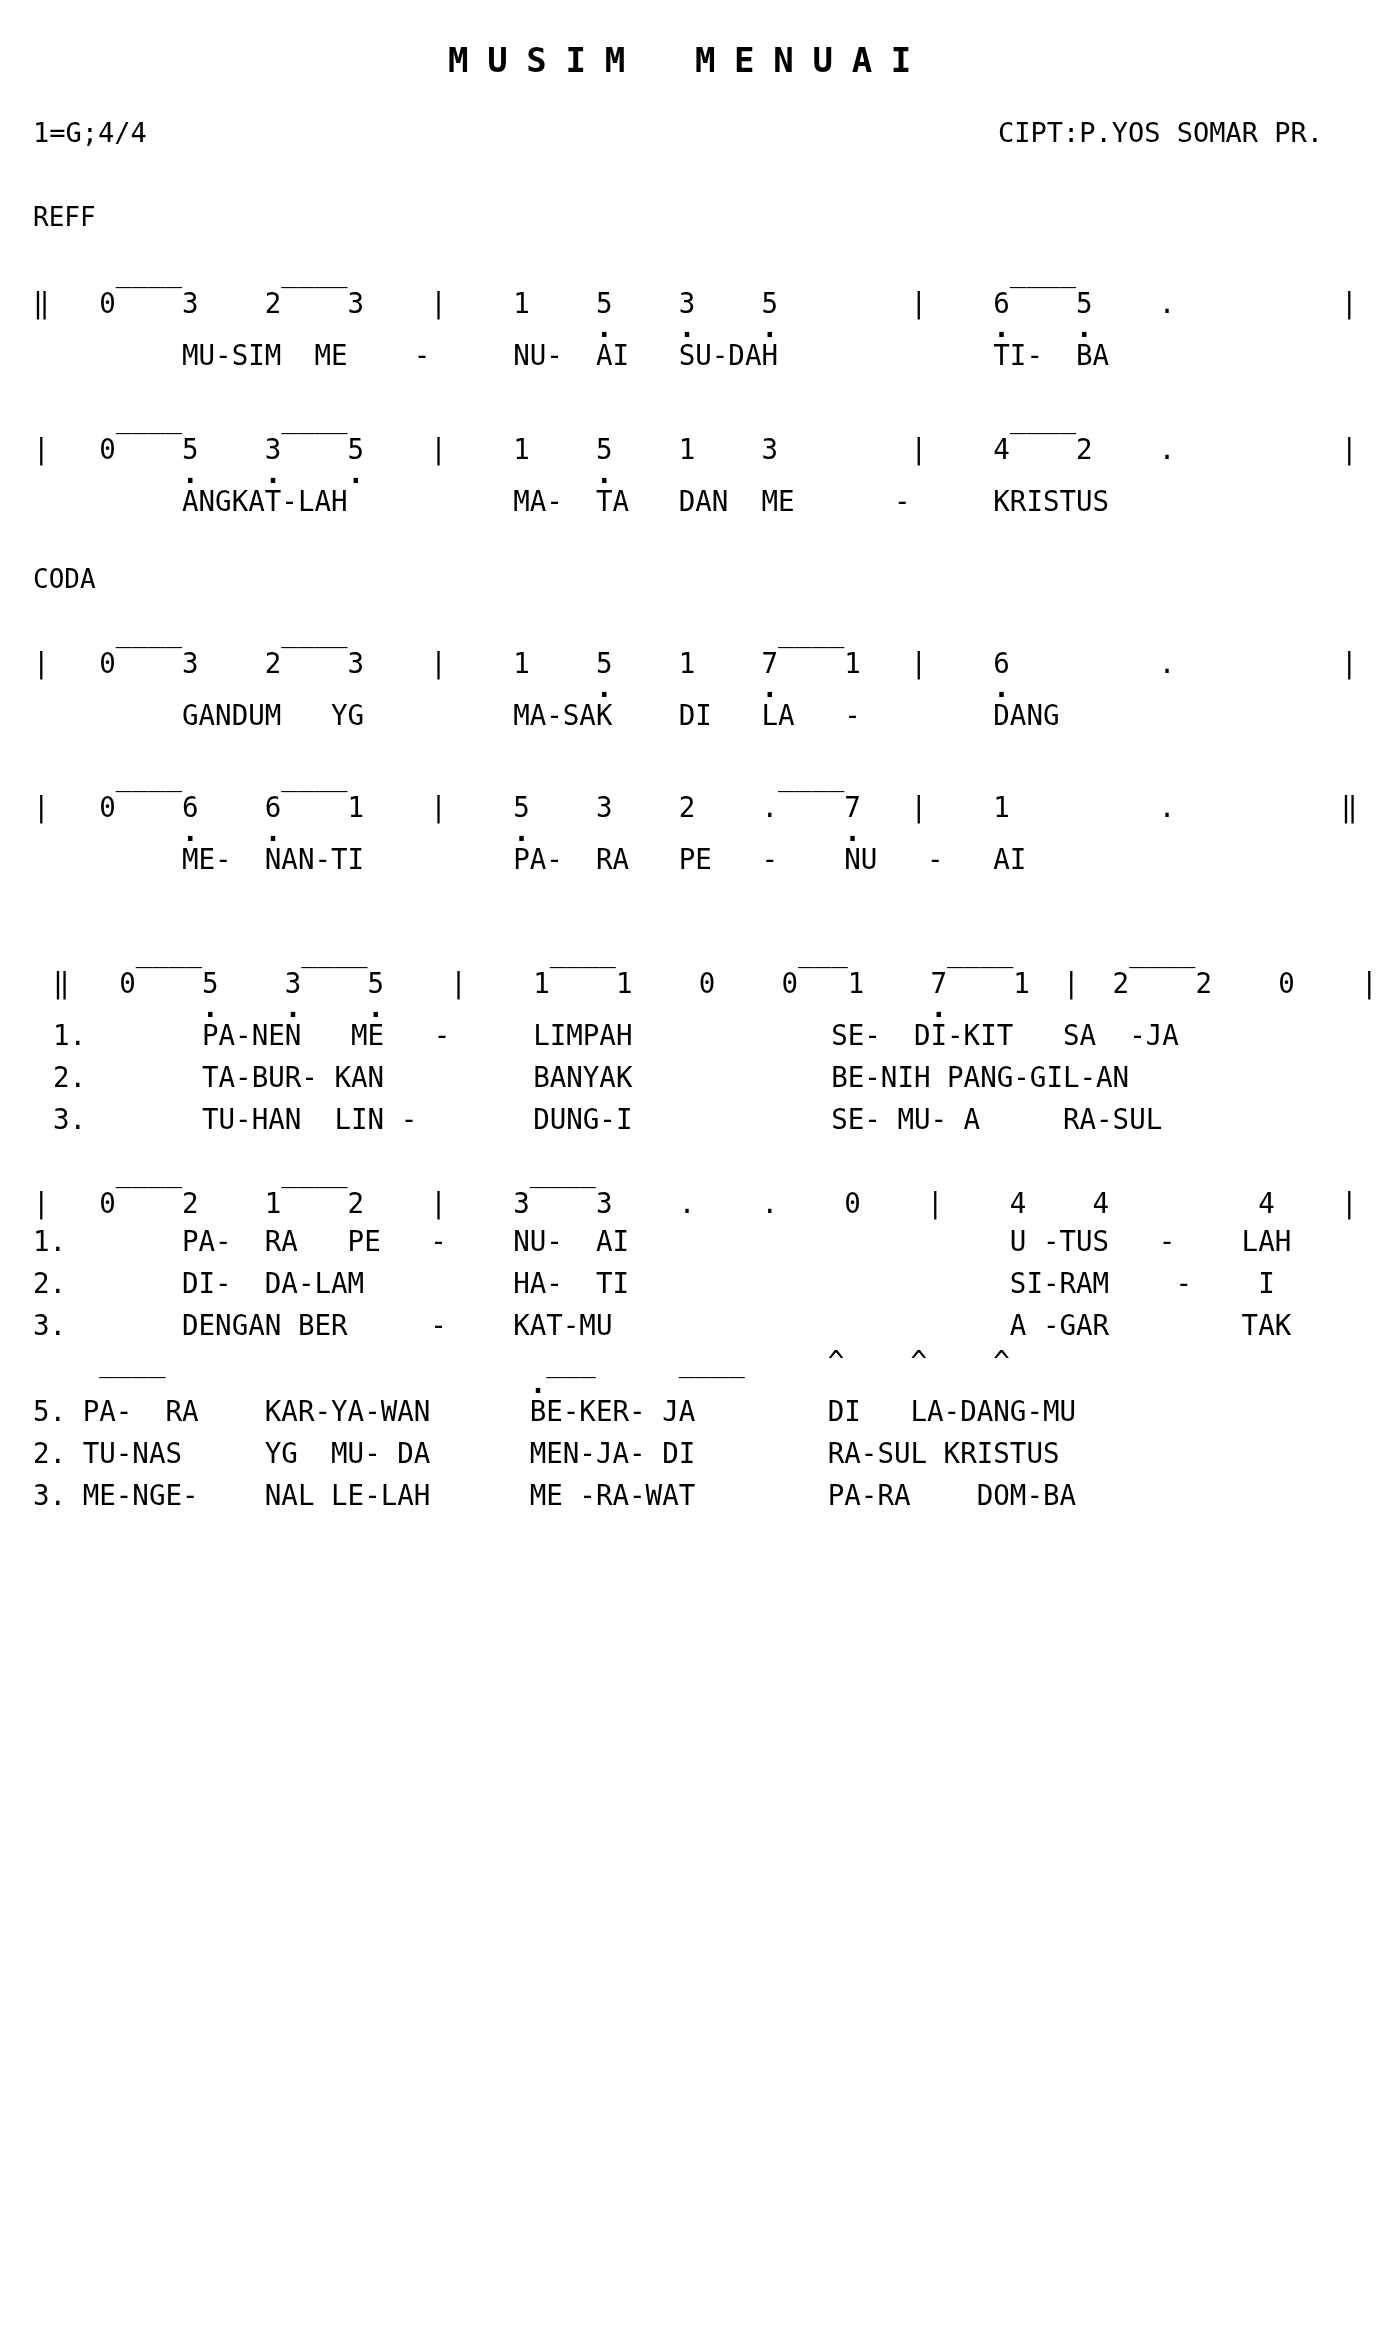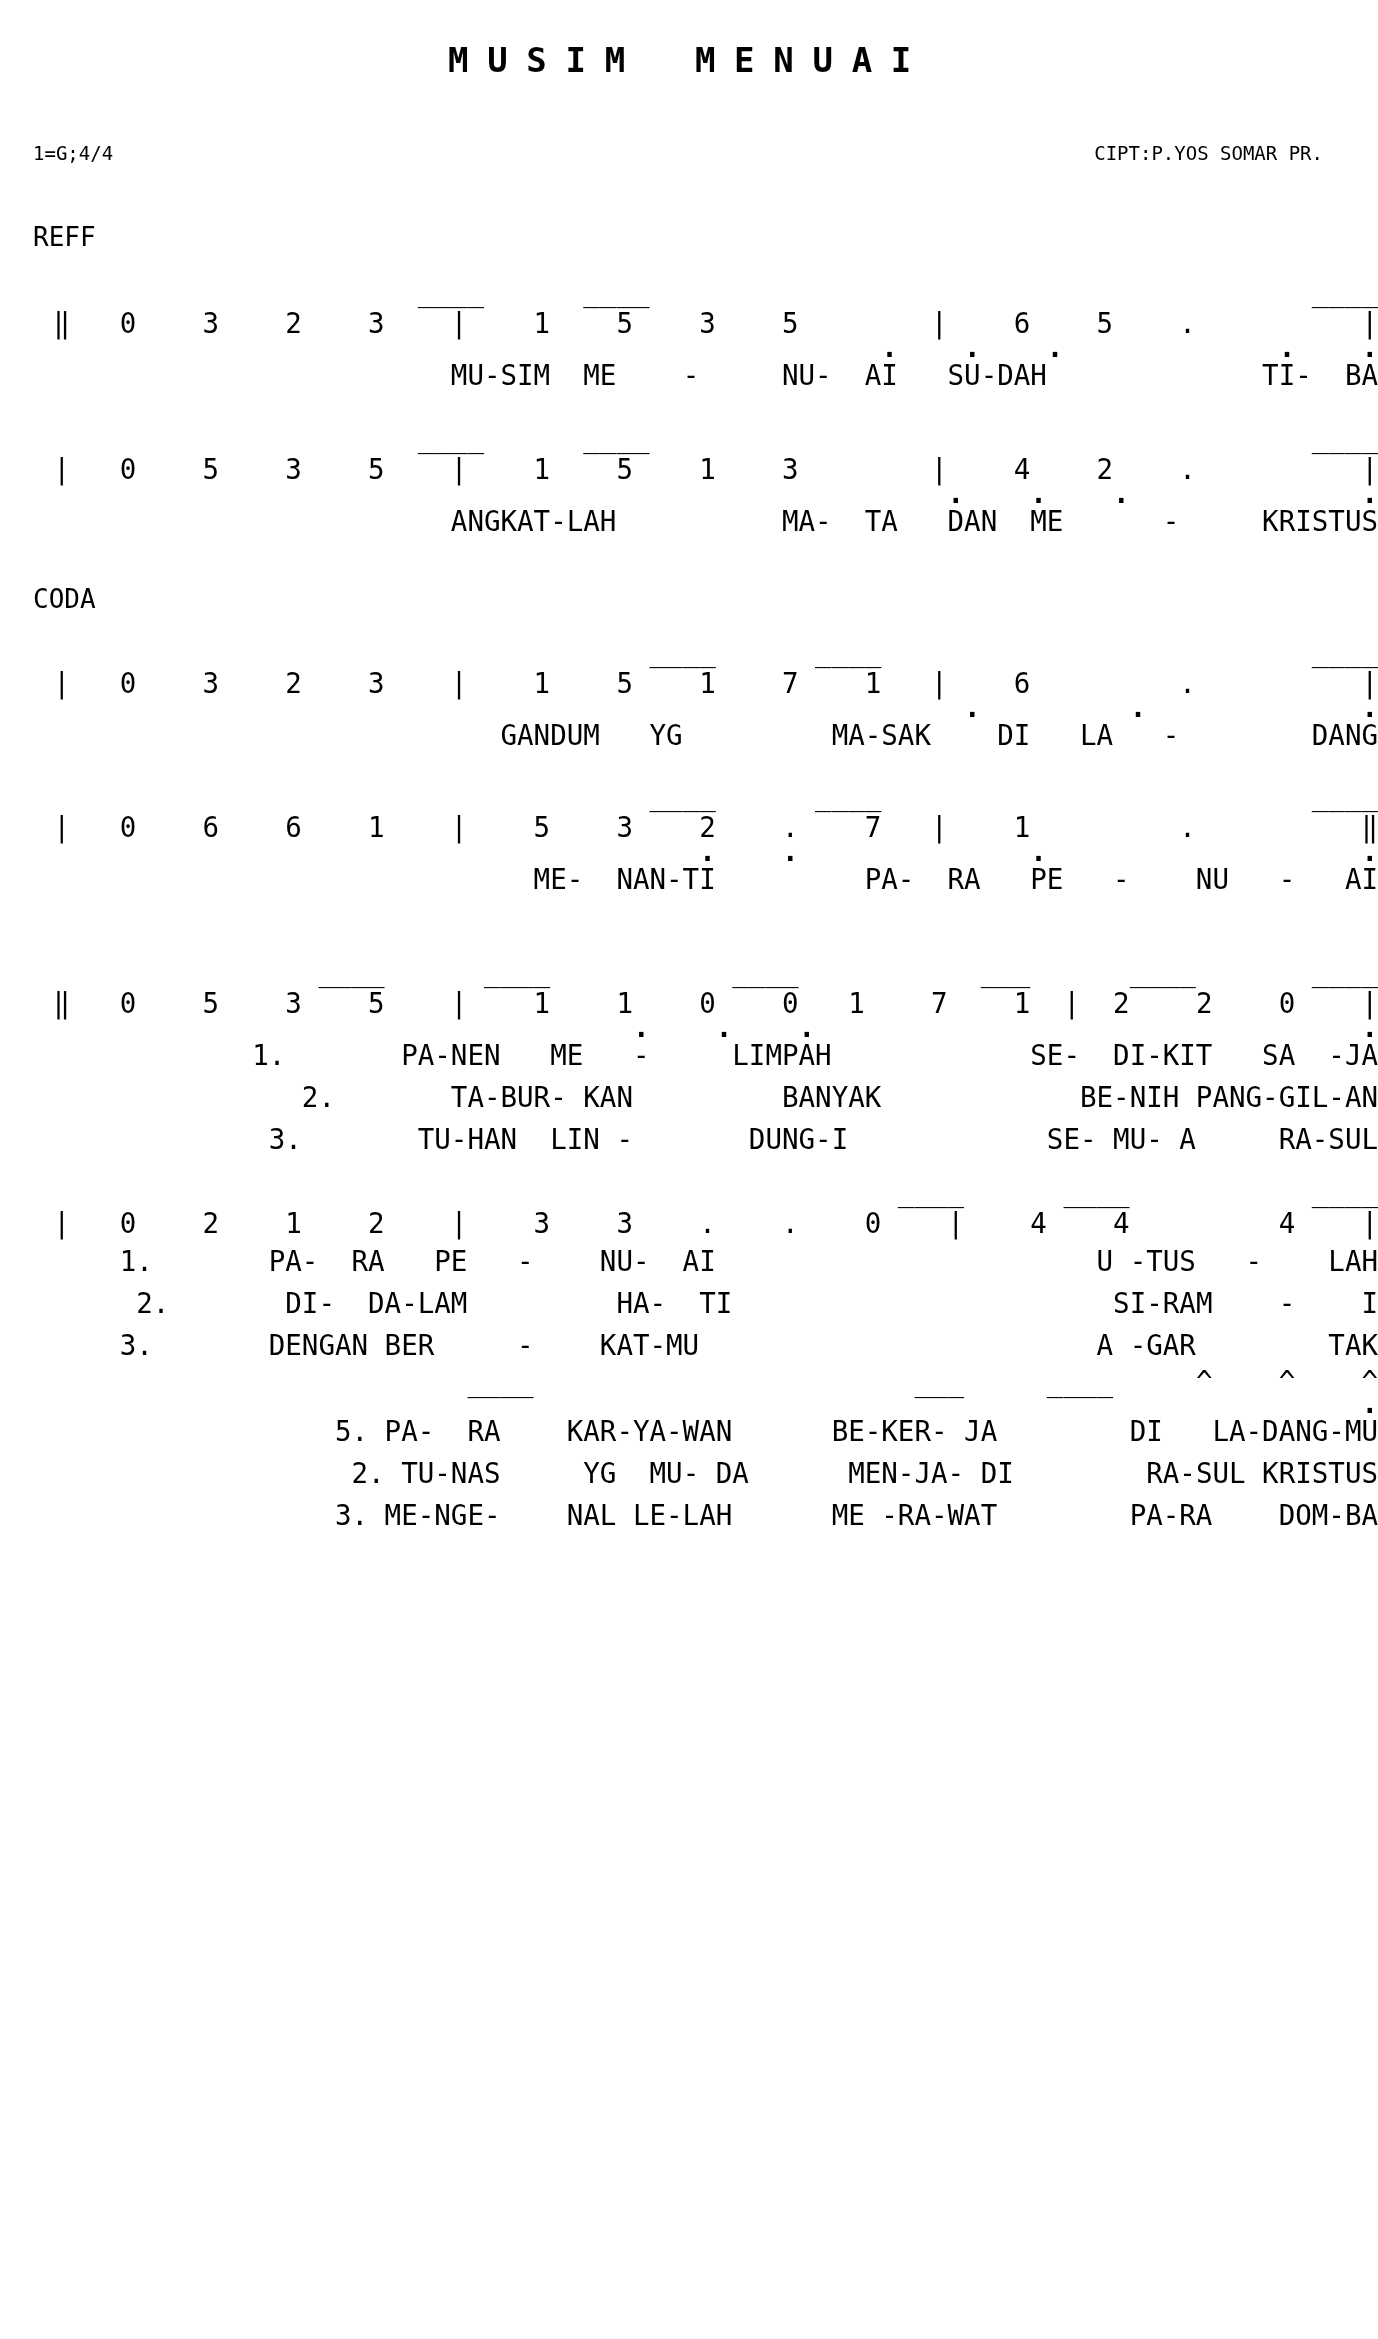--- a/index.html
+++ b/index.html
@@ -21,38 +21,37 @@
     font-size: 34px;
     font-weight: bold;
     letter-spacing: 0.55em;
     word-spacing: 0.35em;
     line-height: 40px;
     margin: 0;
   }
   .meta {
     display: flex;
     justify-content: space-between;
-    font-size: 19px;
+    font-size: 27px;
     line-height: 34px;
-    margin-top: 56px;
+    margin-top: 36px;
     padding-right: 55px;
   }
   .section-label {
     font-size: 26px;
     line-height: 34px;
     font-weight: normal;
   }
   .label-reff { margin-top: 50px; }
   .label-coda { margin-top: 40px; }
   pre.row {
     margin: 0;
     font-family: "DejaVu Sans Mono", "Liberation Mono", monospace;
     font-size: 27.5px;
     white-space: pre;
-    text-align: right;
   }
   pre.marks  { line-height: 30px; height: 30px; }
   pre.notes  { line-height: 34px; height: 34px; }
   pre.dots   { line-height: 14px; height: 14px; font-weight: bold; }
   pre.lyric  { line-height: 42px; height: 42px; }
   #sys1 { margin-top: 22px; }
   #sys2 { margin-top: 26px; }
   #sys3 { margin-top: 20px; }
   #sys4 { margin-top: 24px; }
   #sys5 { margin-top: 56px; margin-left: 20px; }

